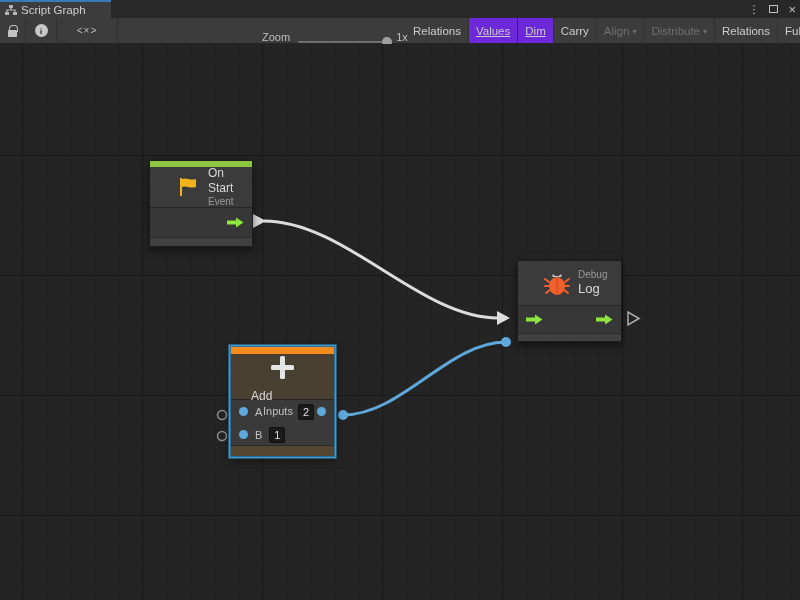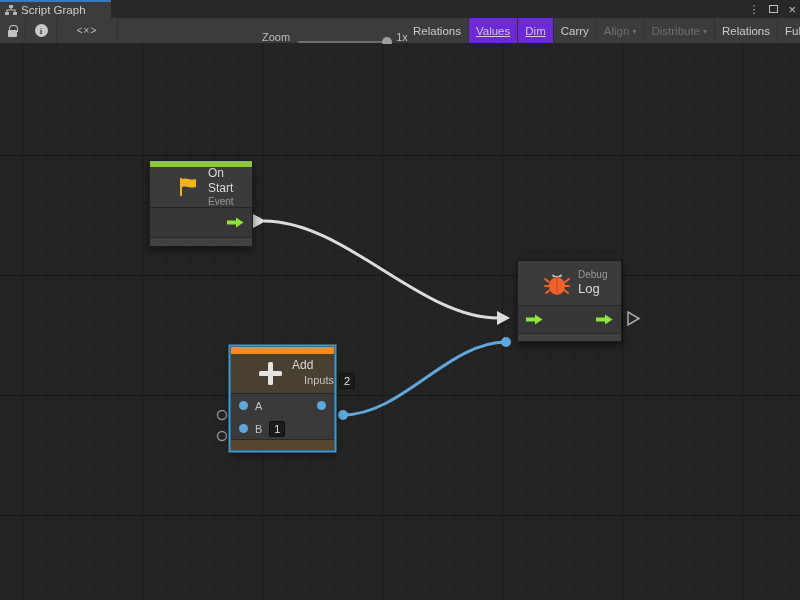--- a/index.html
+++ b/index.html
@@ -81,21 +81,21 @@
   .n-debug .hdr { height:44px; }
   .n-debug .row1 { height:27px; display:flex; align-items:center;
     justify-content:space-between; padding:0 8px; }
   .n-debug .row2 { height:25px; display:flex; align-items:center; gap:8px; padding:0 9px; }
   .n-debug .footer { height:8px; }
 
   
   .n-add { left:230px; top:302px; width:105px;
     box-shadow:0 0 0 1.5px #3e9bd0, 0 3px 8px rgba(0,0,0,.5); border-color:#2a6f99; }
   .n-add .colorbar { height:7px; background:#f78c1e; }
-  .n-add .hdr { height:39px; background:#4a4031; }
+  .n-add .hdr { height:45px; background:#4a4031;flex-direction:column; }
   .n-add .body { height:46px; background:#3a3a3a; }
   .n-add .prow { height:23px; display:flex; align-items:center; gap:7px; padding:0 8px; }
   .n-add .footer { height:11px; background:#55462f; }
 
   .dot-blue { width:9px; height:9px; border-radius:50%; background:#5fa8dc; flex:none; }
   .dot-gray { width:8px; height:8px; border-radius:50%; background:#a8a8a8; flex:none; }
   .valbox { background:#1b1b1b; border:1px solid #111; border-radius:2px;
     color:#e0e0e0; font-size:11px; padding:0 4px; height:16px; line-height:15px; }
   .spacer { flex:1; }
   .hdr-text { display:flex; flex-direction:column; line-height:1.25; }

